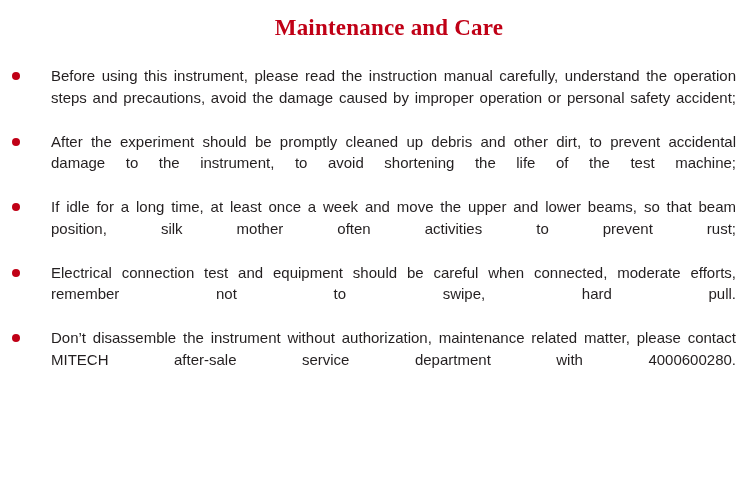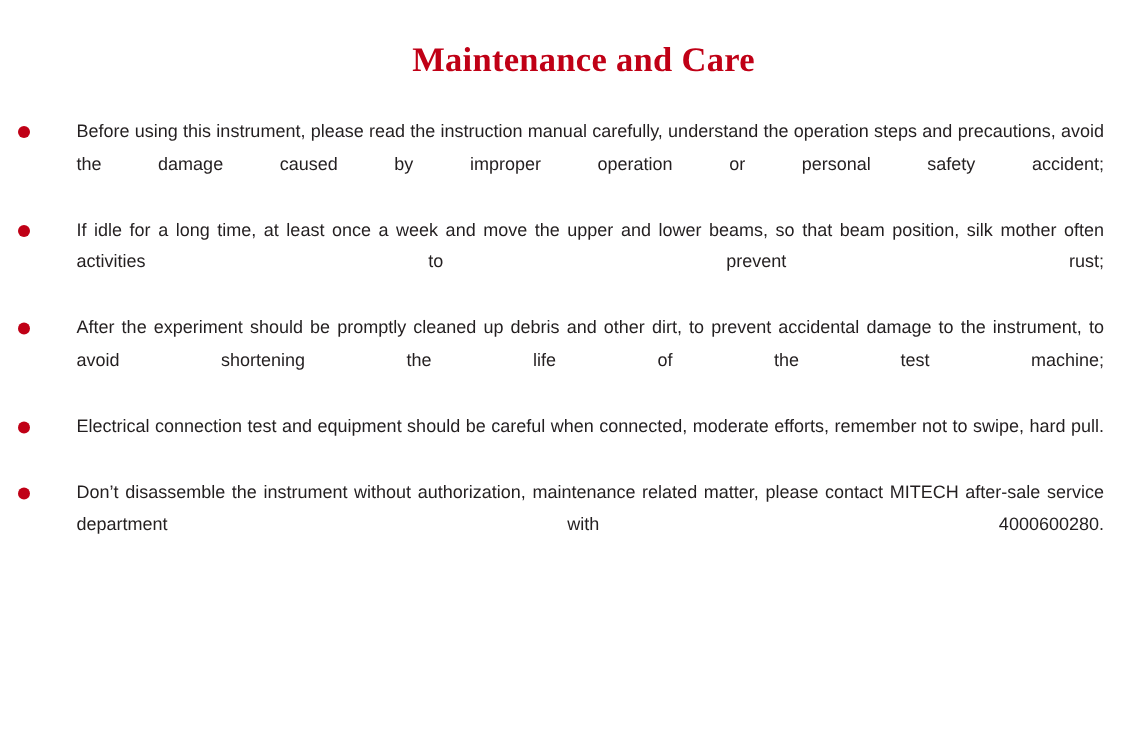--- a/index.html
+++ b/index.html
@@ -19,21 +19,21 @@
     width: 750px;
     height: 496px;
     box-sizing: border-box;
   }
   .doc-title {
     text-align: center;
     font-family: "Liberation Serif", serif;
     font-weight: bold;
     font-size: 23px;
     color: #c00016;
-    margin: 12px;
+    margin: 0;
     padding-top: 15px;
     letter-spacing: 0.2px;
     padding-left: 28px;
   }
   .bullet-list {
     list-style: none;
     margin: 0;
     padding: 0;
     margin-top: 24px;
   }
@@ -48,21 +48,21 @@
     left: 12px;
     top: 7px;
     width: 8px;
     height: 8px;
     border-radius: 50%;
     background: #c00016;
   }
   .bullet-text {
     display: block;
     font-family: "Liberation Sans", sans-serif;
-    font-size: 12px;
+    font-size: 15px;
     line-height: 21.5px;
     color: #231f20;
     text-align: justify;
     text-justify: inter-word;
     hyphens: none;
   }
   .bullet-text::after {
     content: "";
     display: inline-block;
     width: 100%;
@@ -78,26 +78,26 @@
   <ul class="bullet-list">
 
     <li class="bullet-item">
       <span class="bullet-marker" style="background: rgb(192, 0, 22);"></span>
       <span class="bullet-text">Before using this instrument, please read the instruction manual carefully, understand the operation steps and precautions, avoid the damage caused by improper operation or personal safety accident;</span>
     </li>
 
 
     <li class="bullet-item">
       <span class="bullet-marker" style="background: rgb(192, 0, 22);"></span>
-      <span class="bullet-text">If idle for a long time, at least once a week and move the upper and lower beams, so that beam position, silk mother often activities to prevent rust;</span>
+      <span class="bullet-text">After the experiment should be promptly cleaned up debris and other dirt, to prevent accidental damage to the instrument, to avoid shortening the life of the test machine;</span>
     </li>
 
     <li class="bullet-item">
       <span class="bullet-marker" style="background: rgb(192, 0, 22);"></span>
-      <span class="bullet-text">After the experiment should be promptly cleaned up debris and other dirt, to prevent accidental damage to the instrument, to avoid shortening the life of the test machine;</span>
+      <span class="bullet-text">If idle for a long time, at least once a week and move the upper and lower beams, so that beam position, silk mother often activities to prevent rust;</span>
     </li>
 
 
     <li class="bullet-item">
       <span class="bullet-marker" style="background: rgb(192, 0, 22);"></span>
       <span class="bullet-text">Electrical connection test and equipment should be careful when connected, moderate efforts, remember not to swipe, hard pull.</span>
     </li>
 
     <li class="bullet-item">
       <span class="bullet-marker" style="background: rgb(192, 0, 22);"></span>

